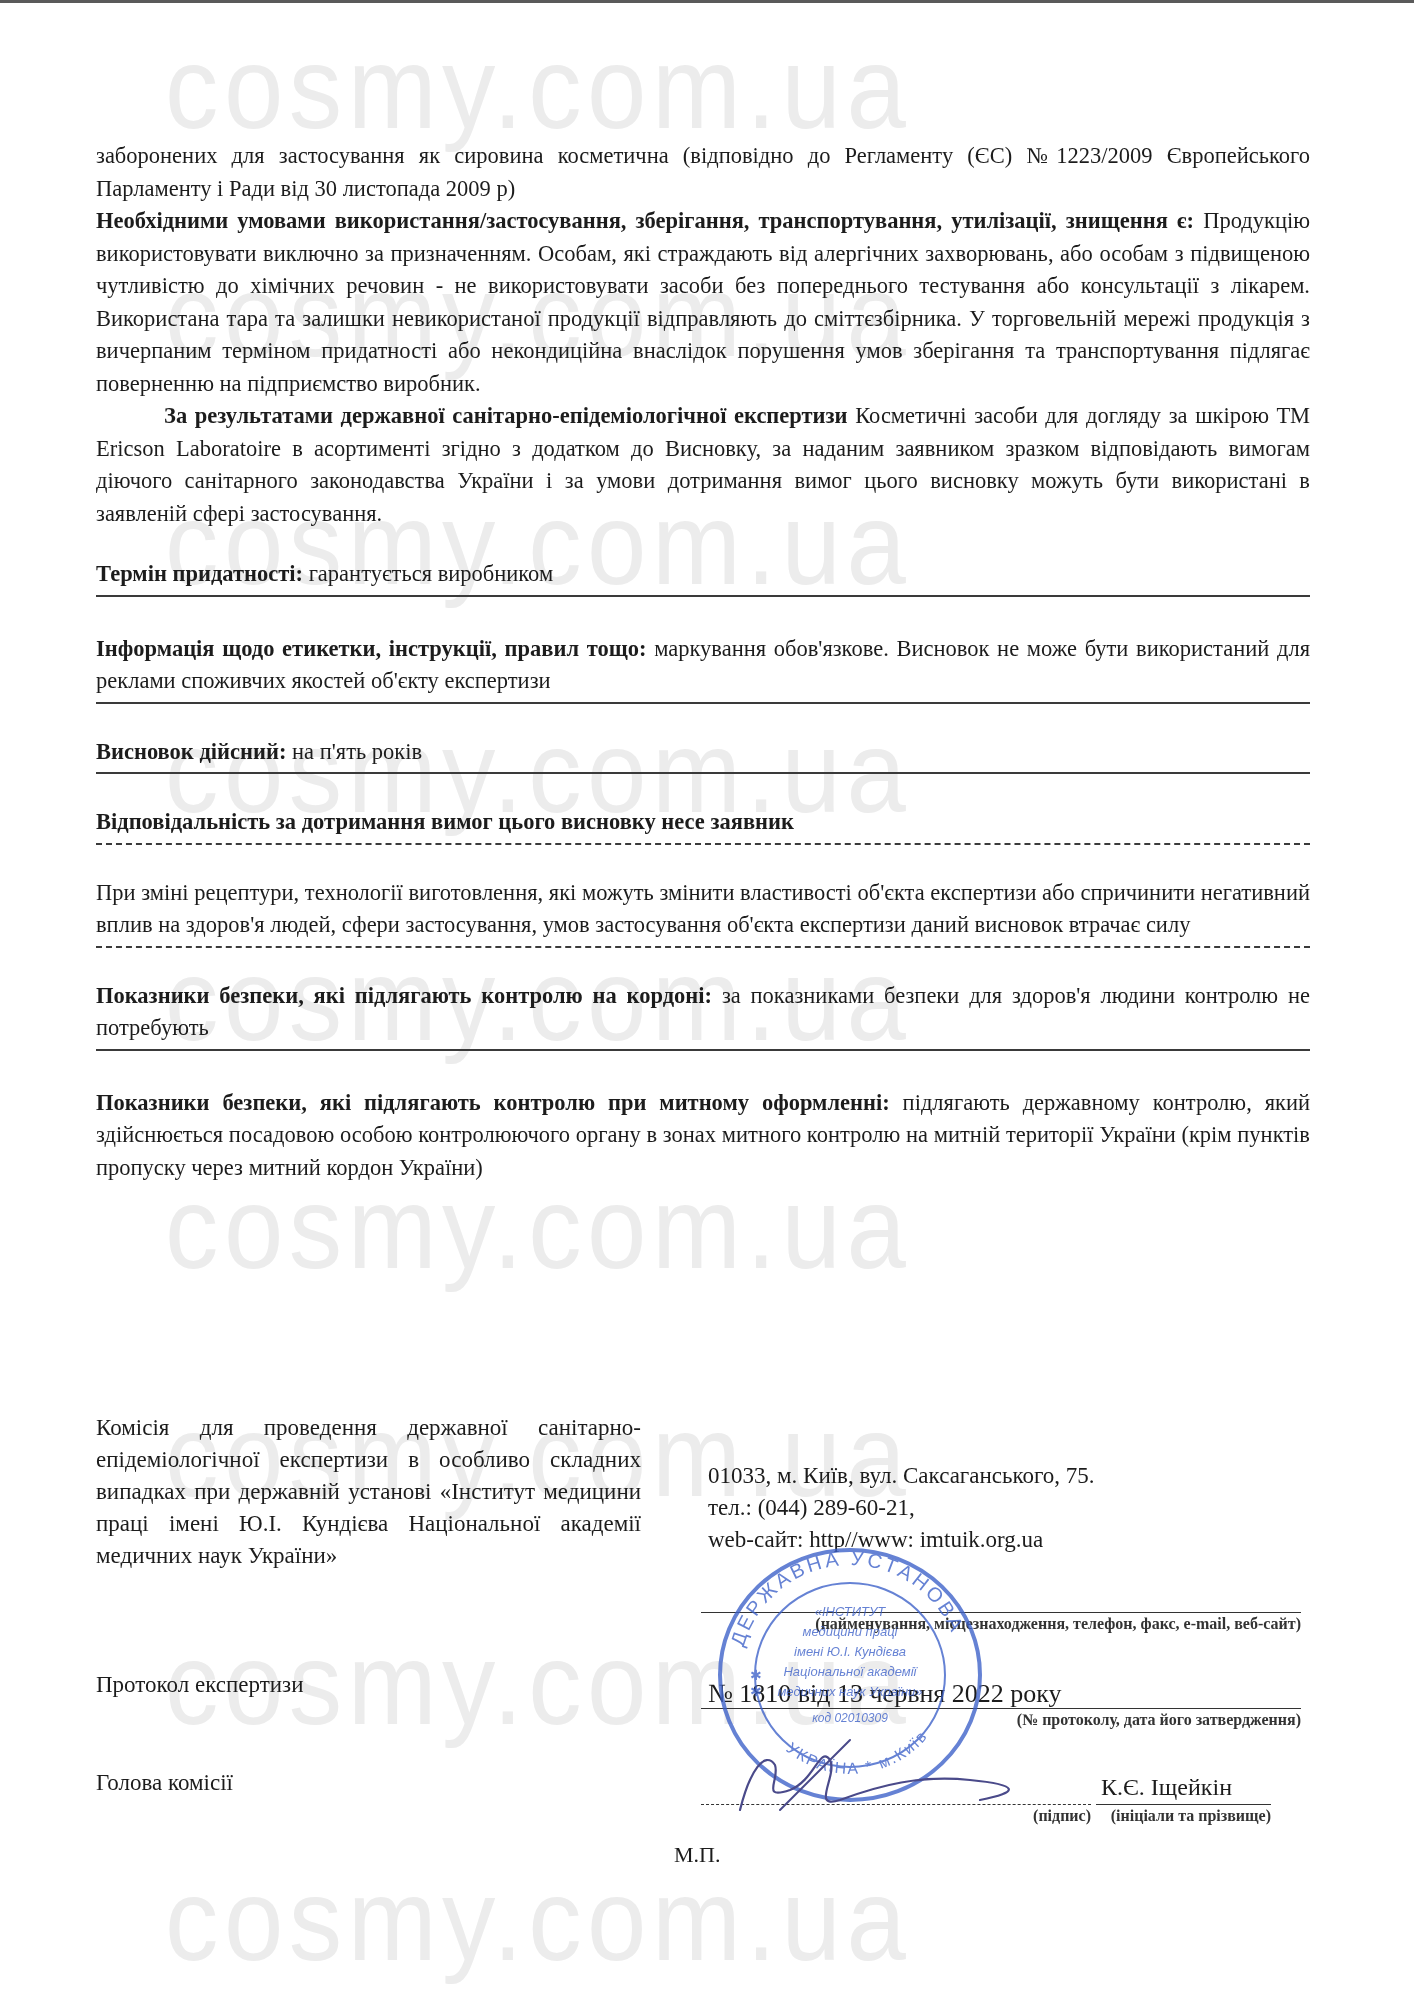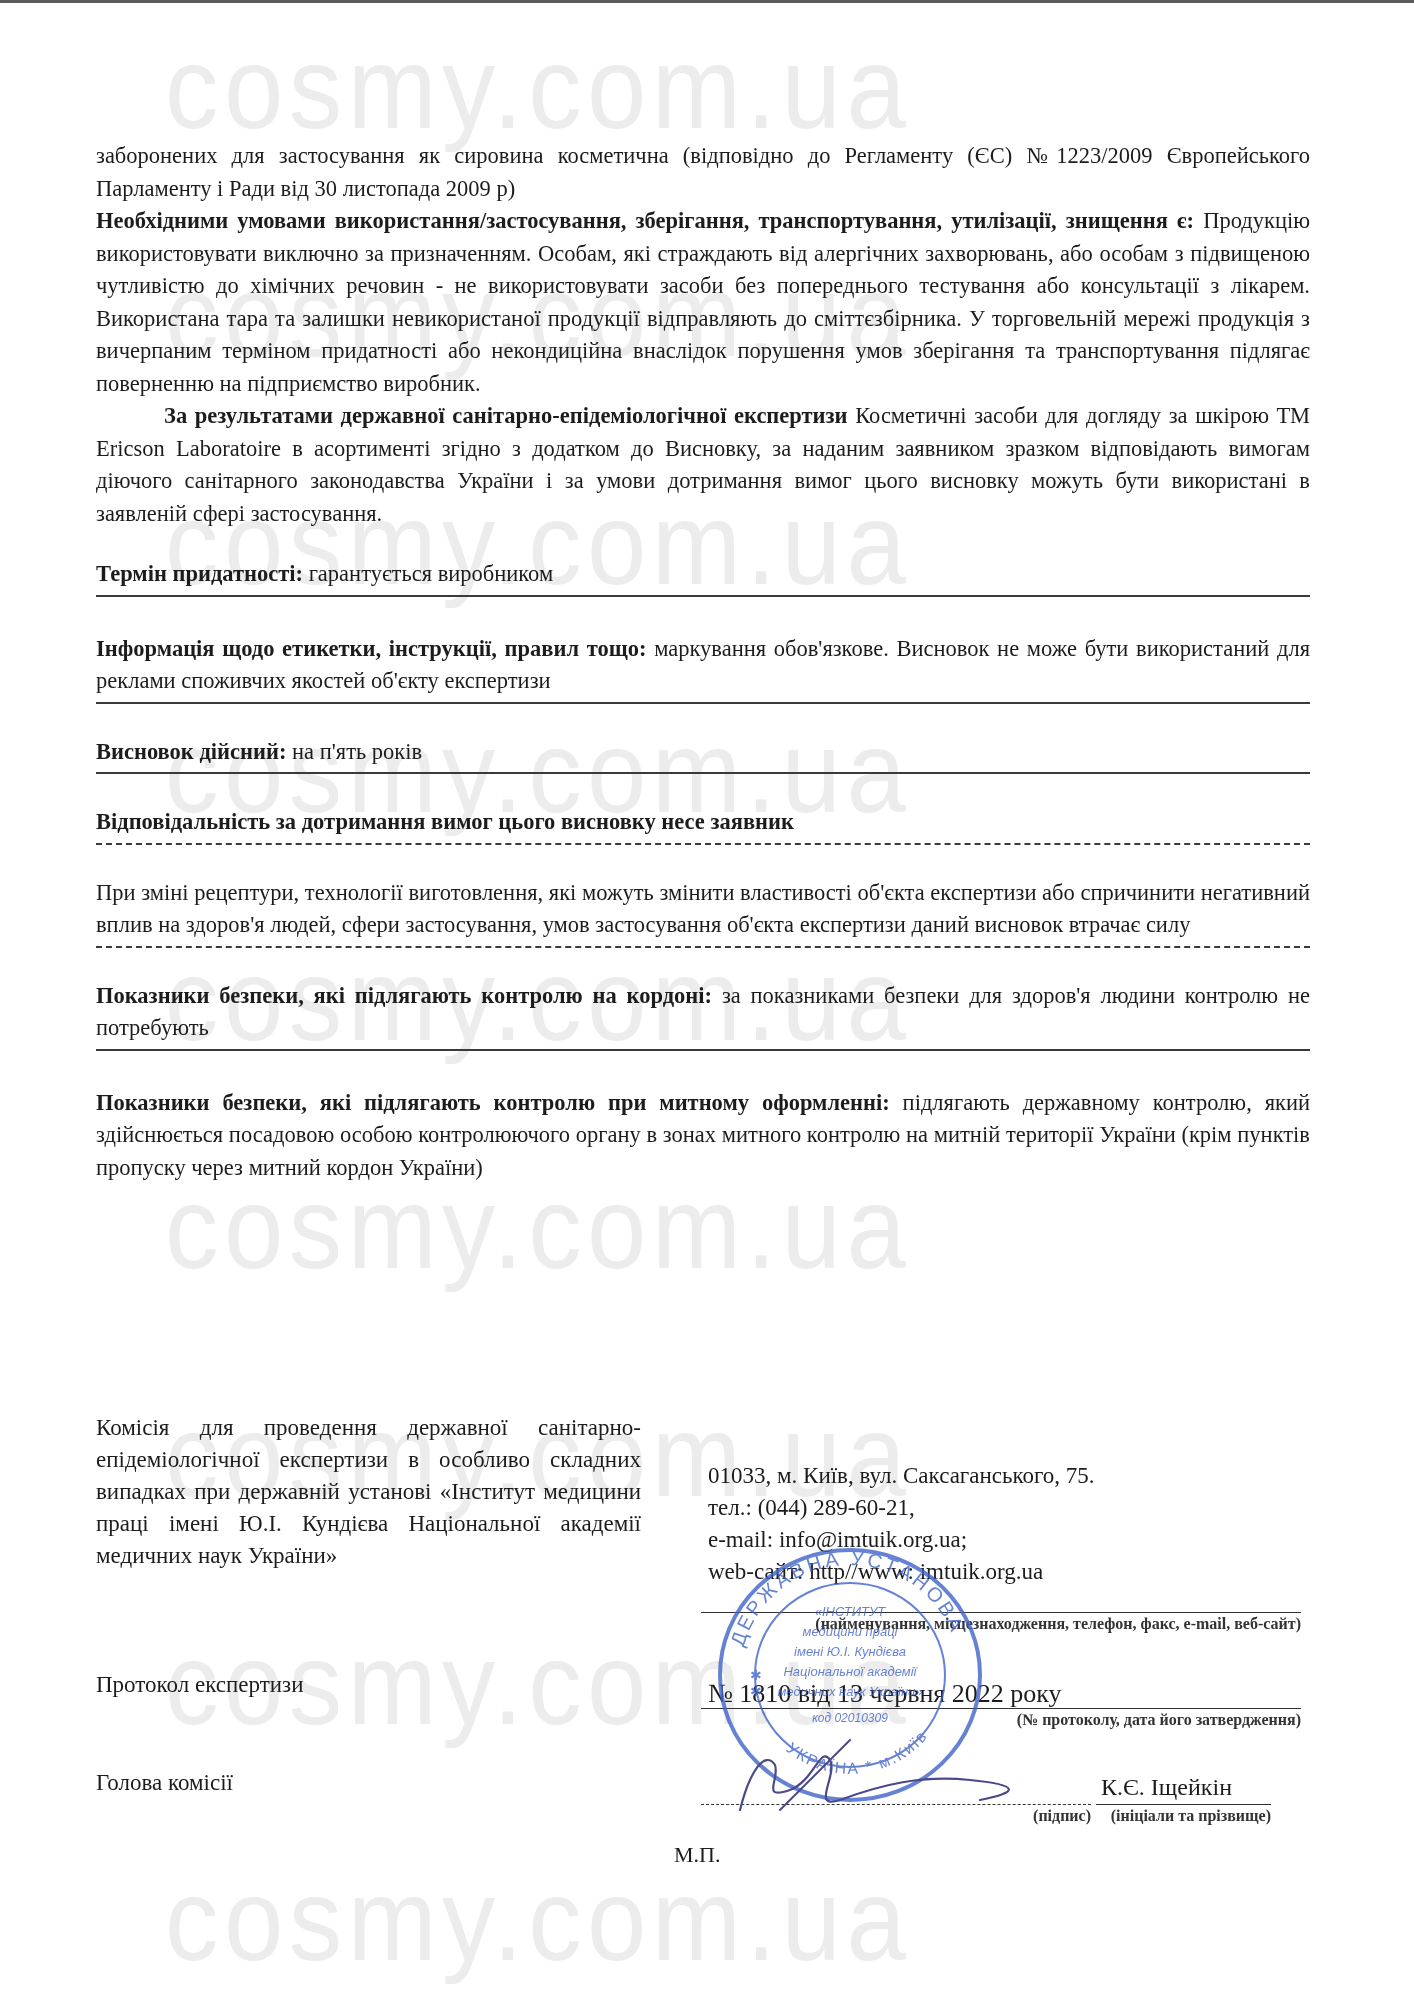--- a/index.html
+++ b/index.html
@@ -112,21 +112,20 @@
 
   <div class="gap" style="height:28px"></div>
 </div>
 
 <div class="footer">
   <div class="commission">Комісія для проведення державної санітарно-епідеміологічної експертизи в особливо складних випадках при державній установі «Інститут медицини праці імені Ю.І. Кундієва Національної академії медичних наук України»</div>
 
   <div class="address">
     <span class="addr-line">01033, м. Київ, вул. Саксаганського, 75.</span>
     <span class="addr-line">тел.: (044) 289-60-21,</span>
-    <span class="addr-line">e-mail: info@imtuik.org.ua;</span>
     <span class="addr-line">web-сайт: http//www: imtuik.org.ua</span>
   </div>
 
   <div class="caption-line" style="left:605px; top:200px; width:600px;"></div>
   <div class="caption" style="left:605px; top:203px; width:600px;">(найменування, місцезнаходження, телефон, факс, e-mail, веб-сайт)</div>
 
   <div class="protocol-label">Протокол експертизи</div>
   <div class="protocol-value">№ 1810 від 13 червня 2022 року</div>
   <div class="caption-line" style="left:605px; top:296px; width:600px;"></div>
   <div class="caption" style="left:605px; top:299px; width:600px;">(№ протоколу, дата його затвердження)</div>

